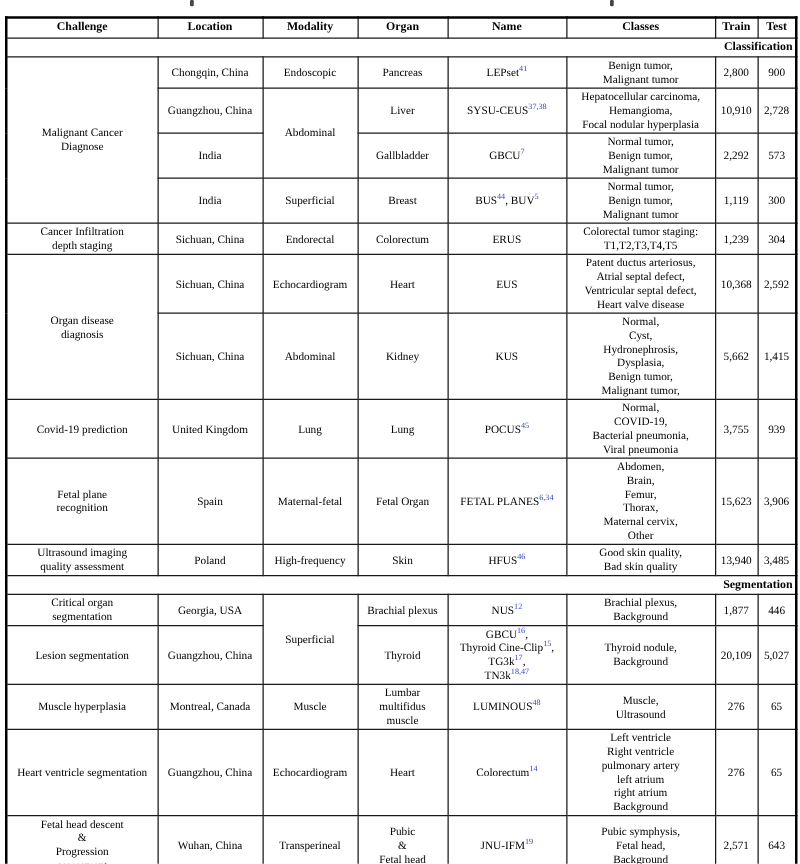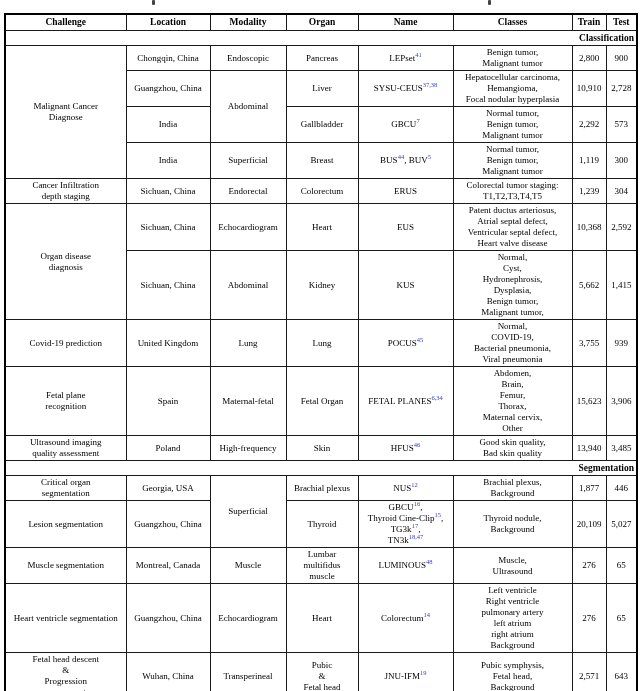--- a/index.html
+++ b/index.html
@@ -249,21 +249,21 @@
 Thyroid Cine-Clip</span><sup class="cite" style="color: rgb(51, 66, 200);">15</sup><span>,
 TG3k</span><sup class="cite" style="color: rgb(51, 66, 200);">17</sup><span>,
 TN3k</span><sup class="cite" style="color: rgb(51, 66, 200);">18,47</sup></td>
     <td>Thyroid nodule,
 Background</td>
     <td>20,109</td>
     <td>5,027</td>
   </tr>
 
   <tr>
-    <td>Muscle segmentation</td>
+    <td>Muscle hyperplasia</td>
     <td>Montreal, Canada</td>
     <td>Muscle</td>
     <td>Lumbar
 multifidus
 muscle</td>
     <td><span>LUMINOUS</span><sup class="cite" style="color: rgb(51, 66, 200);">48</sup></td>
     <td>Muscle,
 Ultrasound</td>
     <td>276</td>
     <td>65</td>

